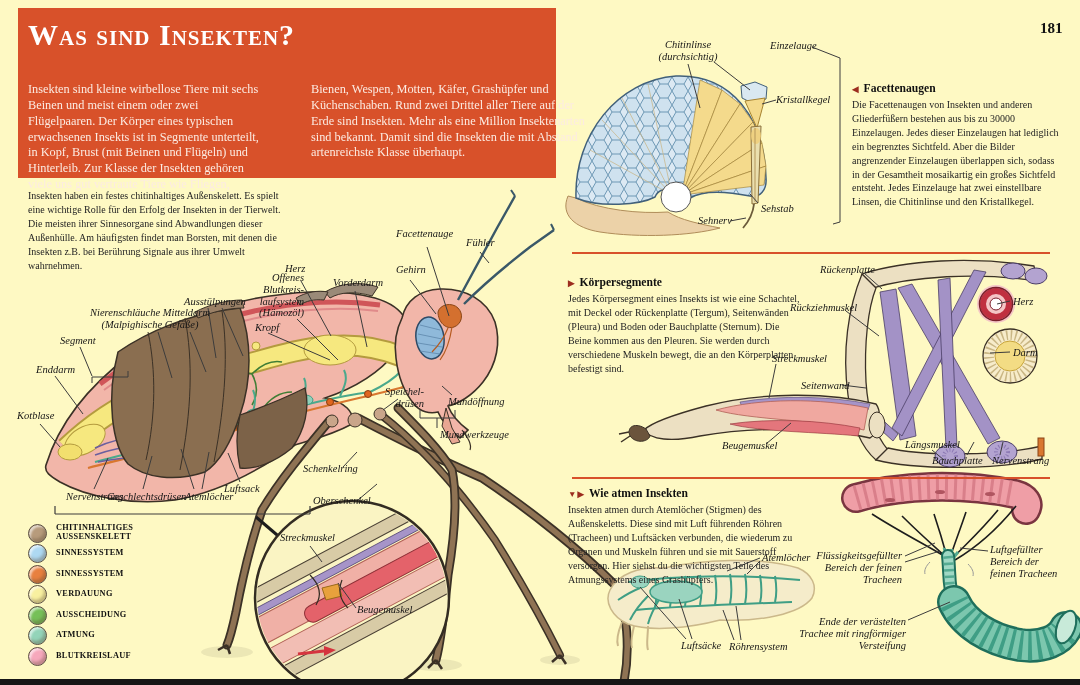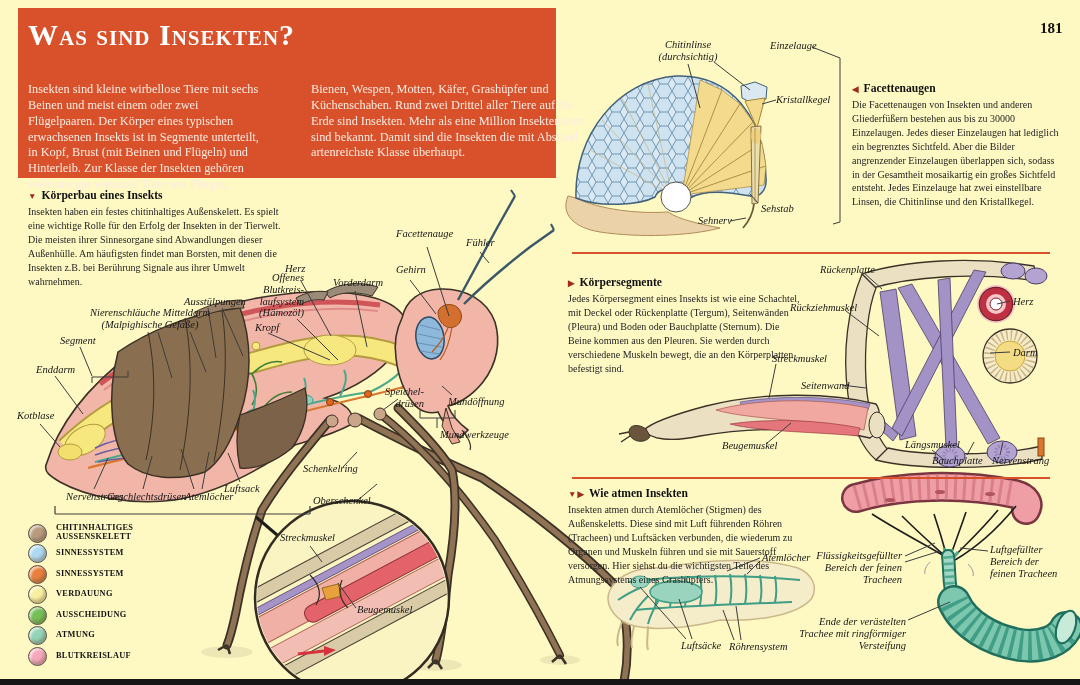--- a/index.html
+++ b/index.html
@@ -313,21 +313,20 @@
   </svg>
 
   <div class="orange-box">
     <h1>Was sind Insekten?</h1>
     <p class="intro c1">Insekten sind kleine wirbellose Tiere mit sechs Beinen und meist einem oder zwei Flügelpaaren. Der Körper eines typischen erwachsenen Insekts ist in Segmente unterteilt, in Kopf, Brust (mit Beinen und Flügeln) und Hinterleib. Zur Klasse der Insekten gehören viele uns gut vertraute Tiere wie Fliegen,</p>
     <p class="intro c2">Bienen, Wespen, Motten, Käfer, Grashüpfer und Küchenschaben. Rund zwei Drittel aller Tiere auf der Erde sind Insekten. Mehr als eine Million Insektenarten sind bekannt. Damit sind die Insekten die mit Abstand artenreichste Klasse überhaupt.</p>
   </div>
   <div class="page-number">181</div>
 
   <div class="sec" style="left:28px;top:189px;width:262px">
-    <p class="h"><span class="m">▼</span><span>Körperbau eines Insekts</span></p>
     <p class="b">Insekten haben ein festes chitinhaltiges Außenskelett. Es spielt eine wichtige Rolle für den Erfolg der Insekten in der Tierwelt. Die meisten ihrer Sinnesorgane sind Abwandlungen dieser Außenhülle. Am häufigsten findet man Borsten, mit denen die Insekten z.B. bei Berührung Signale aus ihrer Umwelt wahrnehmen.</p>
   </div>
   <div class="sec" style="left:852px;top:82px;width:212px">
     <p class="h"><span class="m">◀</span><span>Facettenaugen</span></p>
     <p class="b">Die Facettenaugen von Insekten und anderen Gliederfüßern bestehen aus bis zu 30000 Einzelaugen. Jedes dieser Einzelaugen hat lediglich ein begrenztes Sichtfeld. Aber die Bilder angrenzender Einzelaugen überlappen sich, sodass in der Gesamtheit mosaikartig ein großes Sichtfeld entsteht. Jedes Einzelauge hat zwei einstellbare Linsen, die Chitinlinse und den Kristallkegel.</p>
   </div>
   <div class="sec" style="left:568px;top:276px;width:232px">
     <p class="h"><span class="m">▶</span><span>Körpersegmente</span></p>
     <p class="b">Jedes Körpersegment eines Insekts ist wie eine Schachtel, mit Deckel oder Rückenplatte (Tergum), Seitenwänden (Pleura) und Boden oder Bauchplatte (Sternum). Die Beine kommen aus den Pleuren. Sie werden durch verschiedene Muskeln bewegt, die an den Körperplatten befestigt sind.</p>
   </div>

